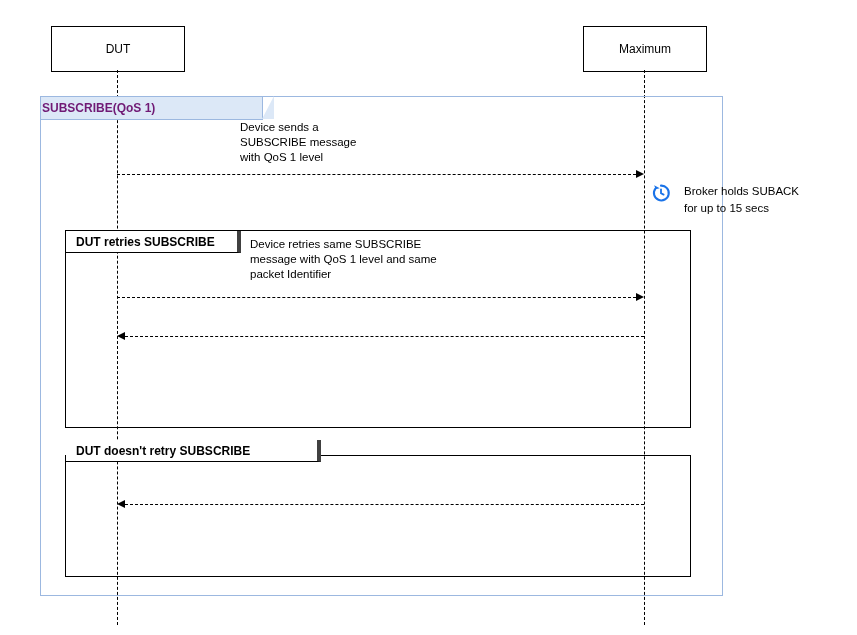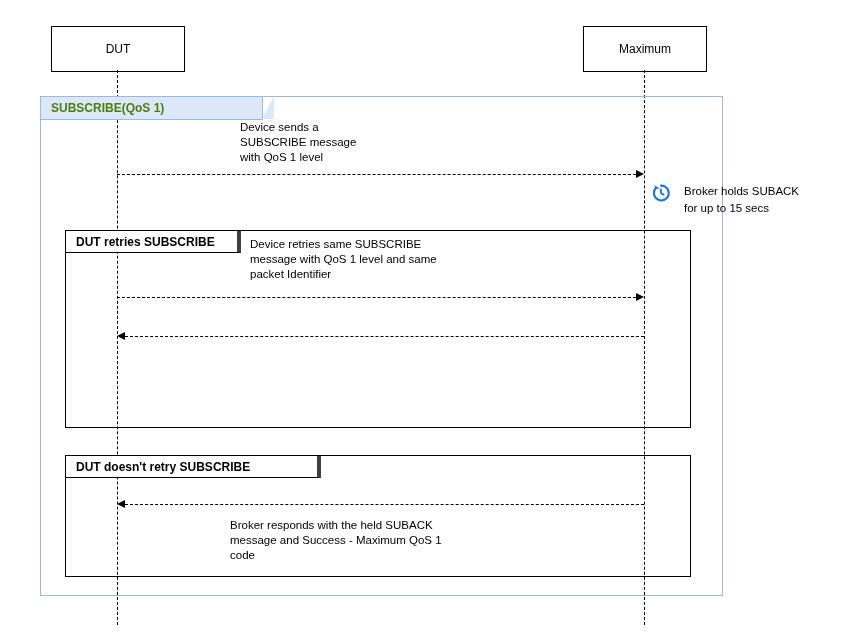--- a/index.html
+++ b/index.html
@@ -40,23 +40,23 @@
   }
   .frame-label-outer {
     position: absolute;
     background: #dce8f7;
     border-right: 1px solid #9cb8e0;
     border-bottom: 1px solid #9cb8e0;
     display: flex;
     align-items: center;
     font-size: 12px;
     font-weight: bold;
-    padding-left: 10px;
+    padding-left: 1px;
     box-sizing: border-box;
-    color: #4d7c0f;
+    color: #701a75;
   }
   .frame-label-outer::after {
     content: "";
     position: absolute;
     right: -12px;
     top: -1px;
     width: 0;
     height: 0;
     border-style: solid;
     border-width: 0 0 23px 12px;
@@ -173,23 +173,20 @@
   <div class="msg-text" style="left:250px; top:237px; width:290px;">Device retries same SUBSCRIBE
 message with QoS 1 level and same
 packet Identifier</div>
   <div class="msg-line" style="left:117px; top:297px; width:519px;"></div>
   <div class="arrow-right" style="left:636px; top:292.5px;"></div>
 
   <div class="msg-line" style="left:125px; top:336px; width:519px;"></div>
   <div class="arrow-left" style="left:117px; top:331.5px;"></div>
 
   <div class="inner-frame" style="left:65px; top:455px; width:624px; height:120px;"></div>
-  <div class="frame-label-inner" style="left:66px; top:456px; width:255px; height:22px;">
+  <div class="frame-label-inner" style="left:66px; top:440px; width:255px; height:22px;">
     <span>DUT doesn't retry SUBSCRIBE</span>
   </div>
 
   <div class="msg-line" style="left:125px; top:504px; width:519px;"></div>
   <div class="arrow-left" style="left:117px; top:499.5px;"></div>
-  <div class="msg-text" style="left:230px; top:518px; width:300px;">Broker responds with the held SUBACK
-message and Success - Maximum QoS 1
-code</div>
 
 </div>
 
 </body></html>

